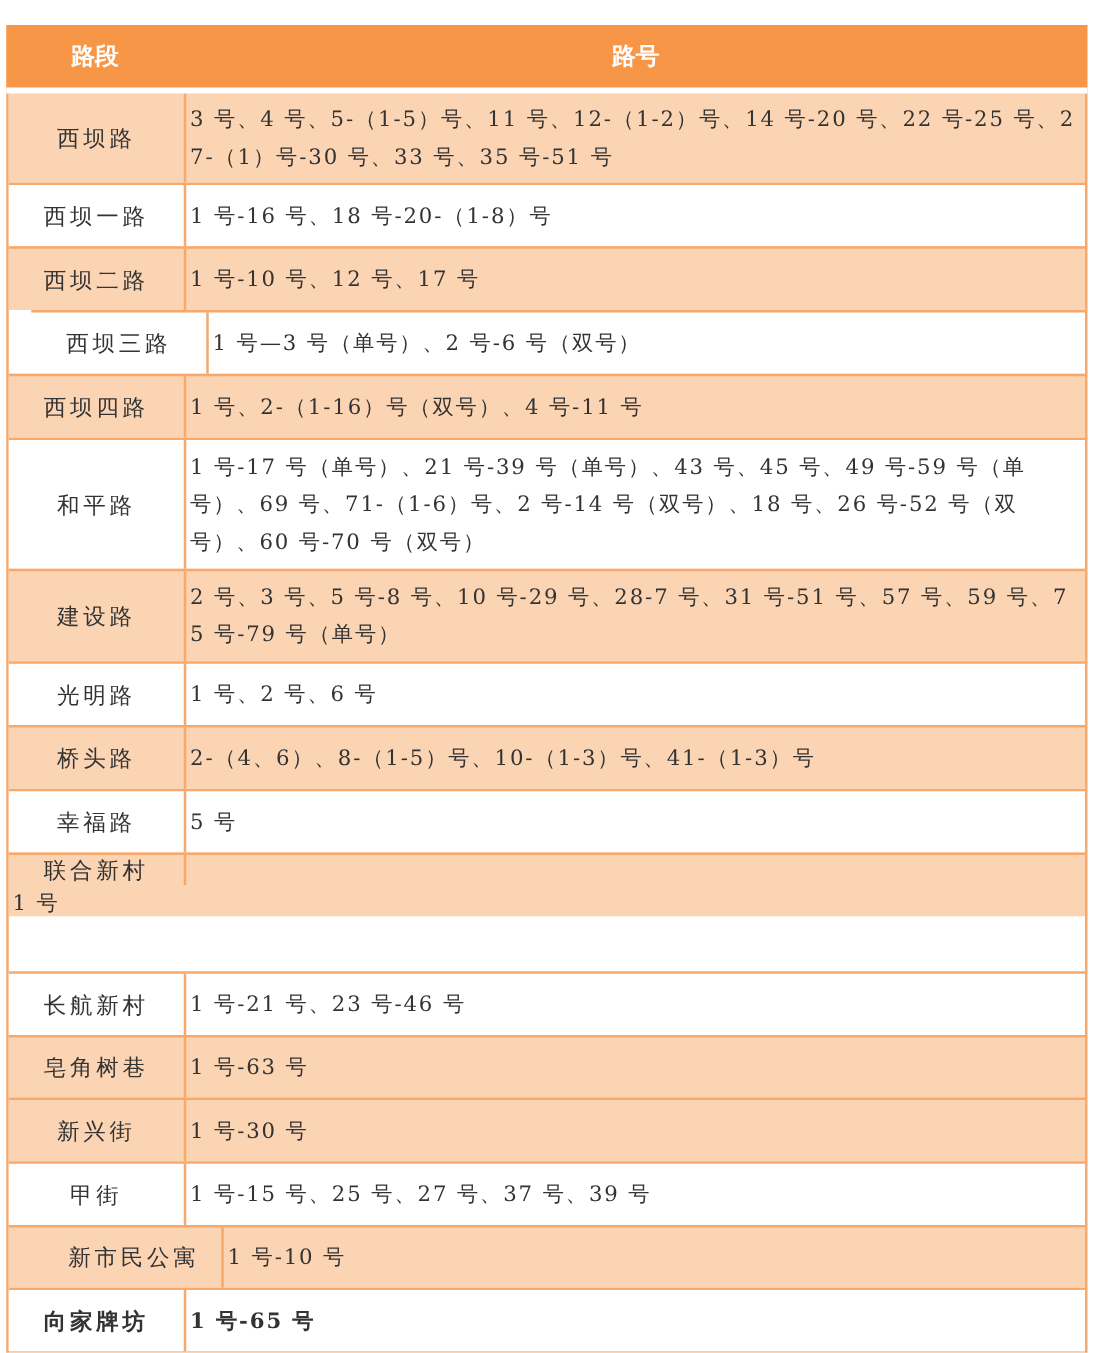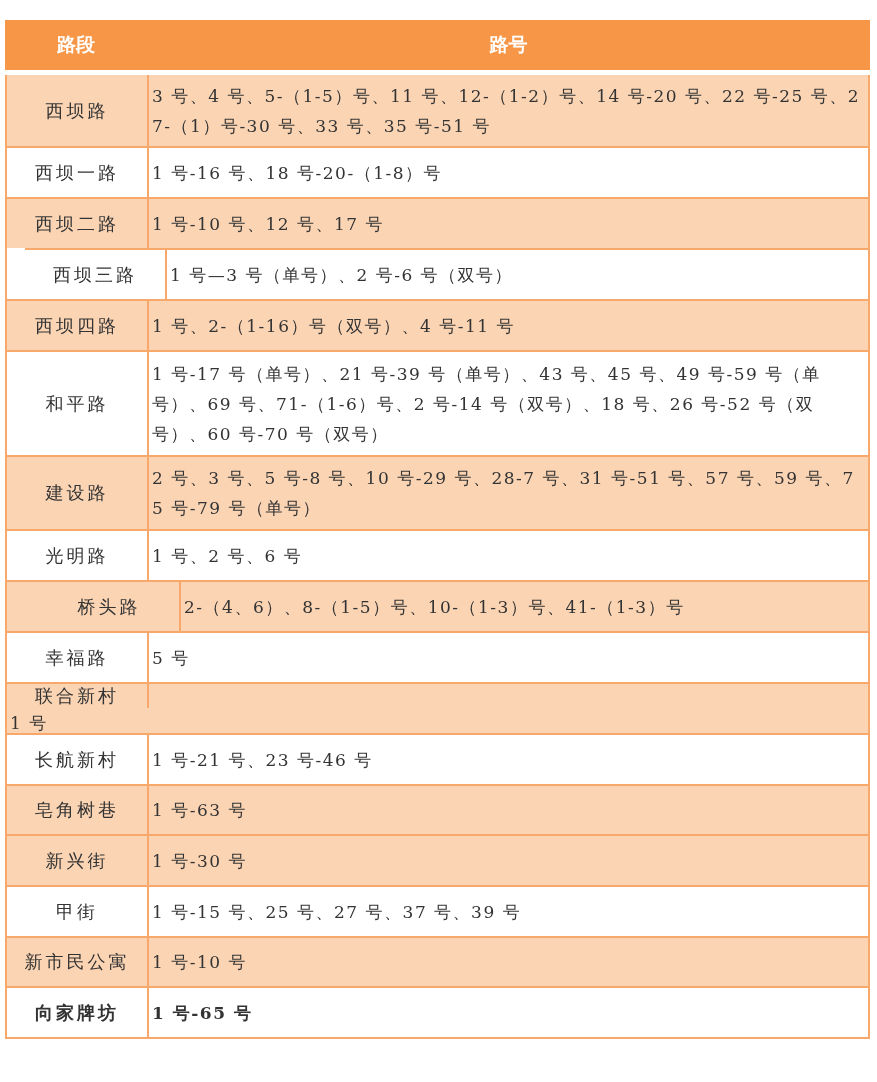--- a/index.html
+++ b/index.html
@@ -72,39 +72,39 @@
         <div class="c2">
           <span> 2 号、3 号、5 号-8 号、10 号-29 号、28-7 号、31 号-51 号、57 号、59 号、75 号-79 号（单号）</span>
         </div>
       </div>
       <div class="row even" style="height: 49px;">
         <div class="c1">光明路</div>
         <div class="c2">
           <span>1 号、2 号、6 号</span>
         </div>
       </div>
-      <div class="row odd" style="height: 49px; padding-left: 32px;">
+      <div class="row odd" style="height: 49px;">
         <div class="c1">桥头路</div>
         <div class="c2">
           <span>2-（4、6）、8-（1-5）号、10-（1-3）号、41-（1-3）号</span>
         </div>
       </div>
       <div class="row even" style="height: 49px;">
         <div class="c1">幸福路</div>
         <div class="c2">
           <span>5 号</span>
         </div>
       </div>
       <div class="row odd" style="height: 49px; flex-direction: column;">
         <div class="c1">联合新村</div>
         <div class="c2">
           <span>1 号</span>
         </div>
       </div>
-      <div class="row even" style="height: 49px;">
+      <div class="row even" style="height: 49px; margin-top: 44px;">
         <div class="c1">长航新村</div>
         <div class="c2">
           <span>1 号-21 号、23 号-46 号</span>
         </div>
       </div>
       <div class="row odd" style="height: 48px; text-align: right;">
         <div class="c1">皂角树巷</div>
         <div class="c2">
           <span>1 号-63 号</span>
         </div>
@@ -114,21 +114,21 @@
         <div class="c2">
           <span>1 号-30 号</span>
         </div>
       </div>
       <div class="row even" style="height: 49px;">
         <div class="c1">甲街</div>
         <div class="c2">
           <span>1 号-15 号、25 号、27 号、37 号、39 号</span>
         </div>
       </div>
-      <div class="row odd" style="height: 48px;">
+      <div class="row odd" style="height: 48px; padding-left: 30px;">
         <div class="c1">新市民公寓</div>
         <div class="c2">
           <span>1 号-10 号</span>
         </div>
       </div>
       <div class="row even" style="height: 49px; font-weight: bold;">
         <div class="c1">向家牌坊</div>
         <div class="c2">
           <span>1 号-65 号</span>
         </div>

